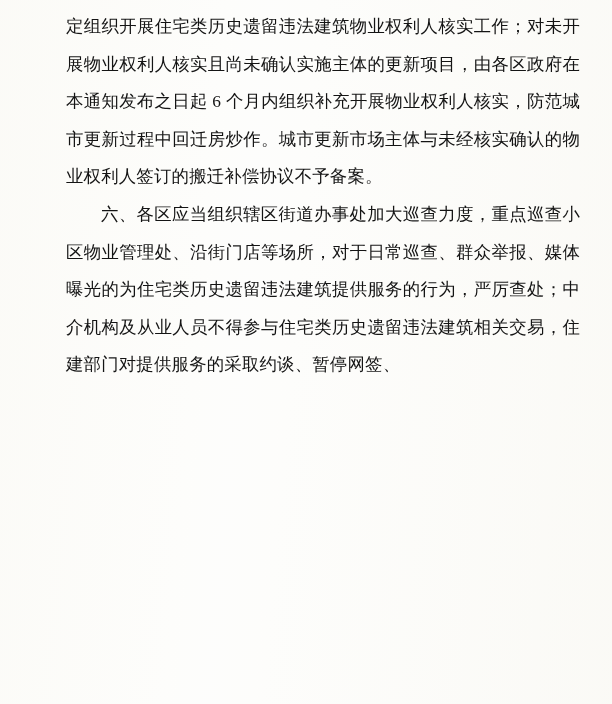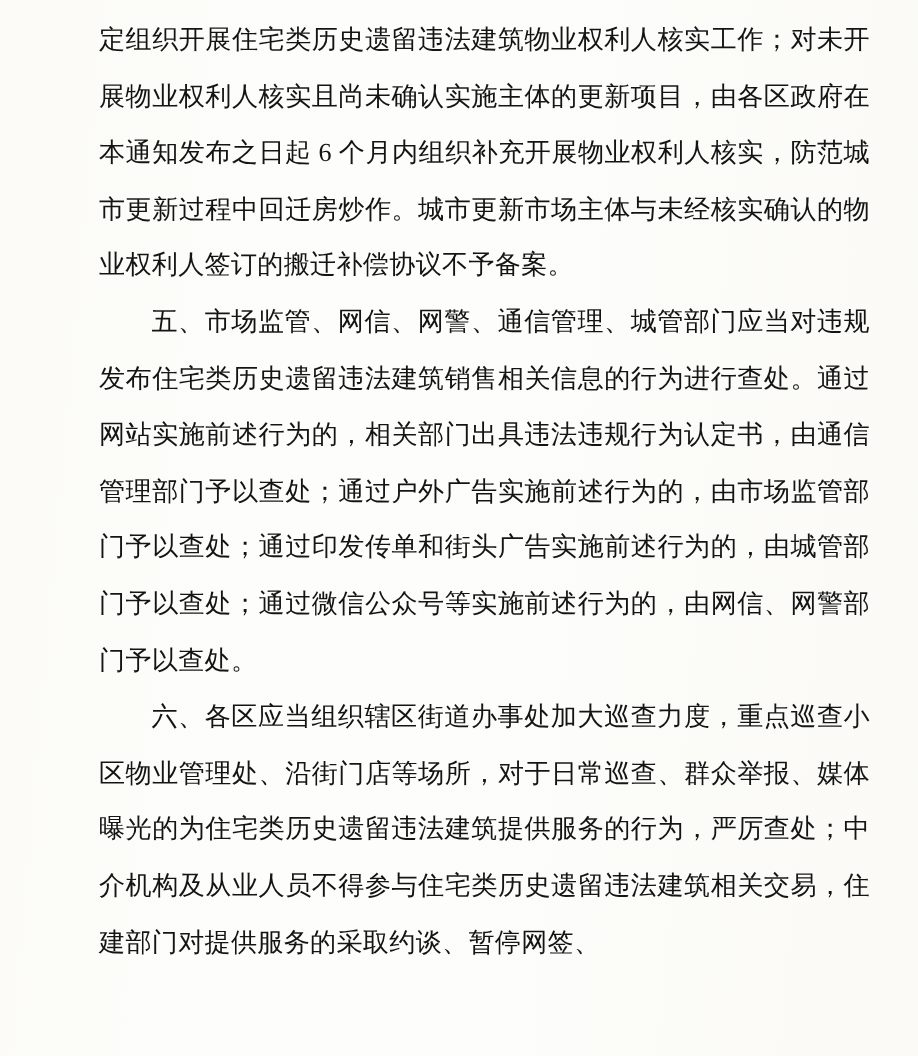--- a/index.html
+++ b/index.html
@@ -49,16 +49,15 @@
     pointer-events: none;
   }
   .doc-body { position: relative; z-index: 1; }
 </style>
 </head>
 <body>
 
 <div class="page">
   <div class="doc-body">
     <p class="para">定组织开展住宅类历史遗留违法建筑物业权利人核实工作；对未开展物业权利人核实且尚未确认实施主体的更新项目，由各区政府在本通知发布之日起 6 个月内组织补充开展物业权利人核实，防范城市更新过程中回迁房炒作。城市更新市场主体与未经核实确认的物业权利人签订的搬迁补偿协议不予备案。</p>
-    <p class="para indent">五、市场监管、网信、网警、通信管理、城管部门应当对违规发布住宅类历史遗留违法建筑销售相关信息的行为进行查处。通过网站实施前述行为的，相关部门出具违法违规行为认定书，由通信管理部门予以查处；通过户外广告实施前述行为的，由市场监管部门予以查处；通过印发传单和街头广告实施前述行为的，由城管部门予以查处；通过微信公众号等实施前述行为的，由网信、网警部门予以查处。</p>
     <p class="para indent">六、各区应当组织辖区街道办事处加大巡查力度，重点巡查小区物业管理处、沿街门店等场所，对于日常巡查、群众举报、媒体曝光的为住宅类历史遗留违法建筑提供服务的行为，严厉查处；中介机构及从业人员不得参与住宅类历史遗留违法建筑相关交易，住建部门对提供服务的采取约谈、暂停网签、</p>
   </div>
 </div>
 
 </body></html>

